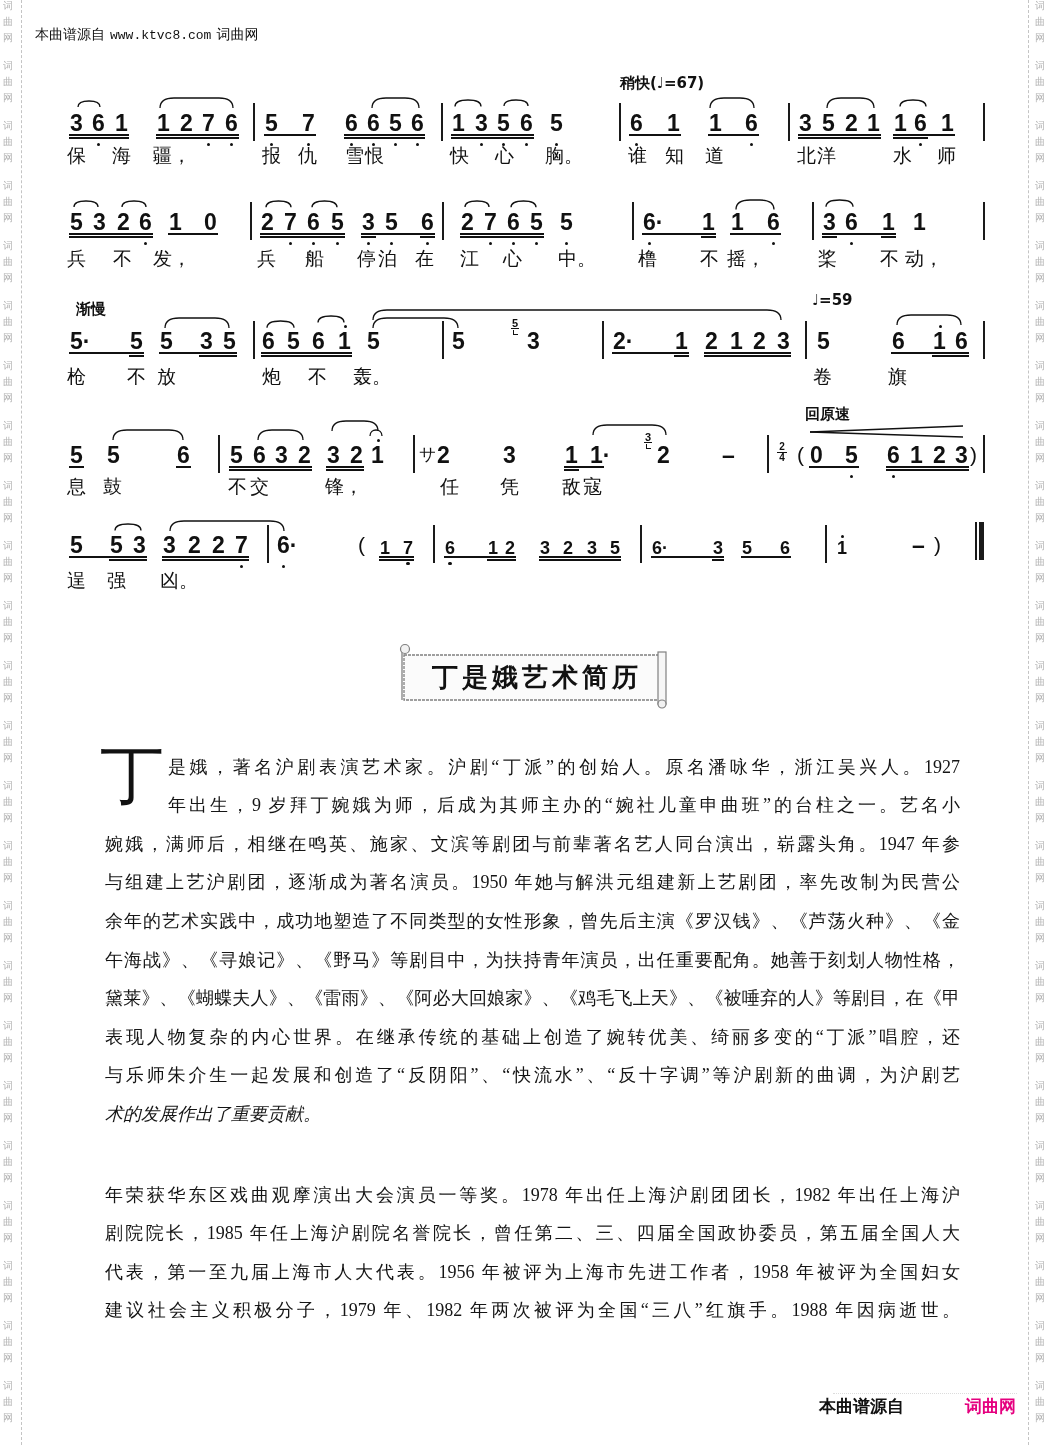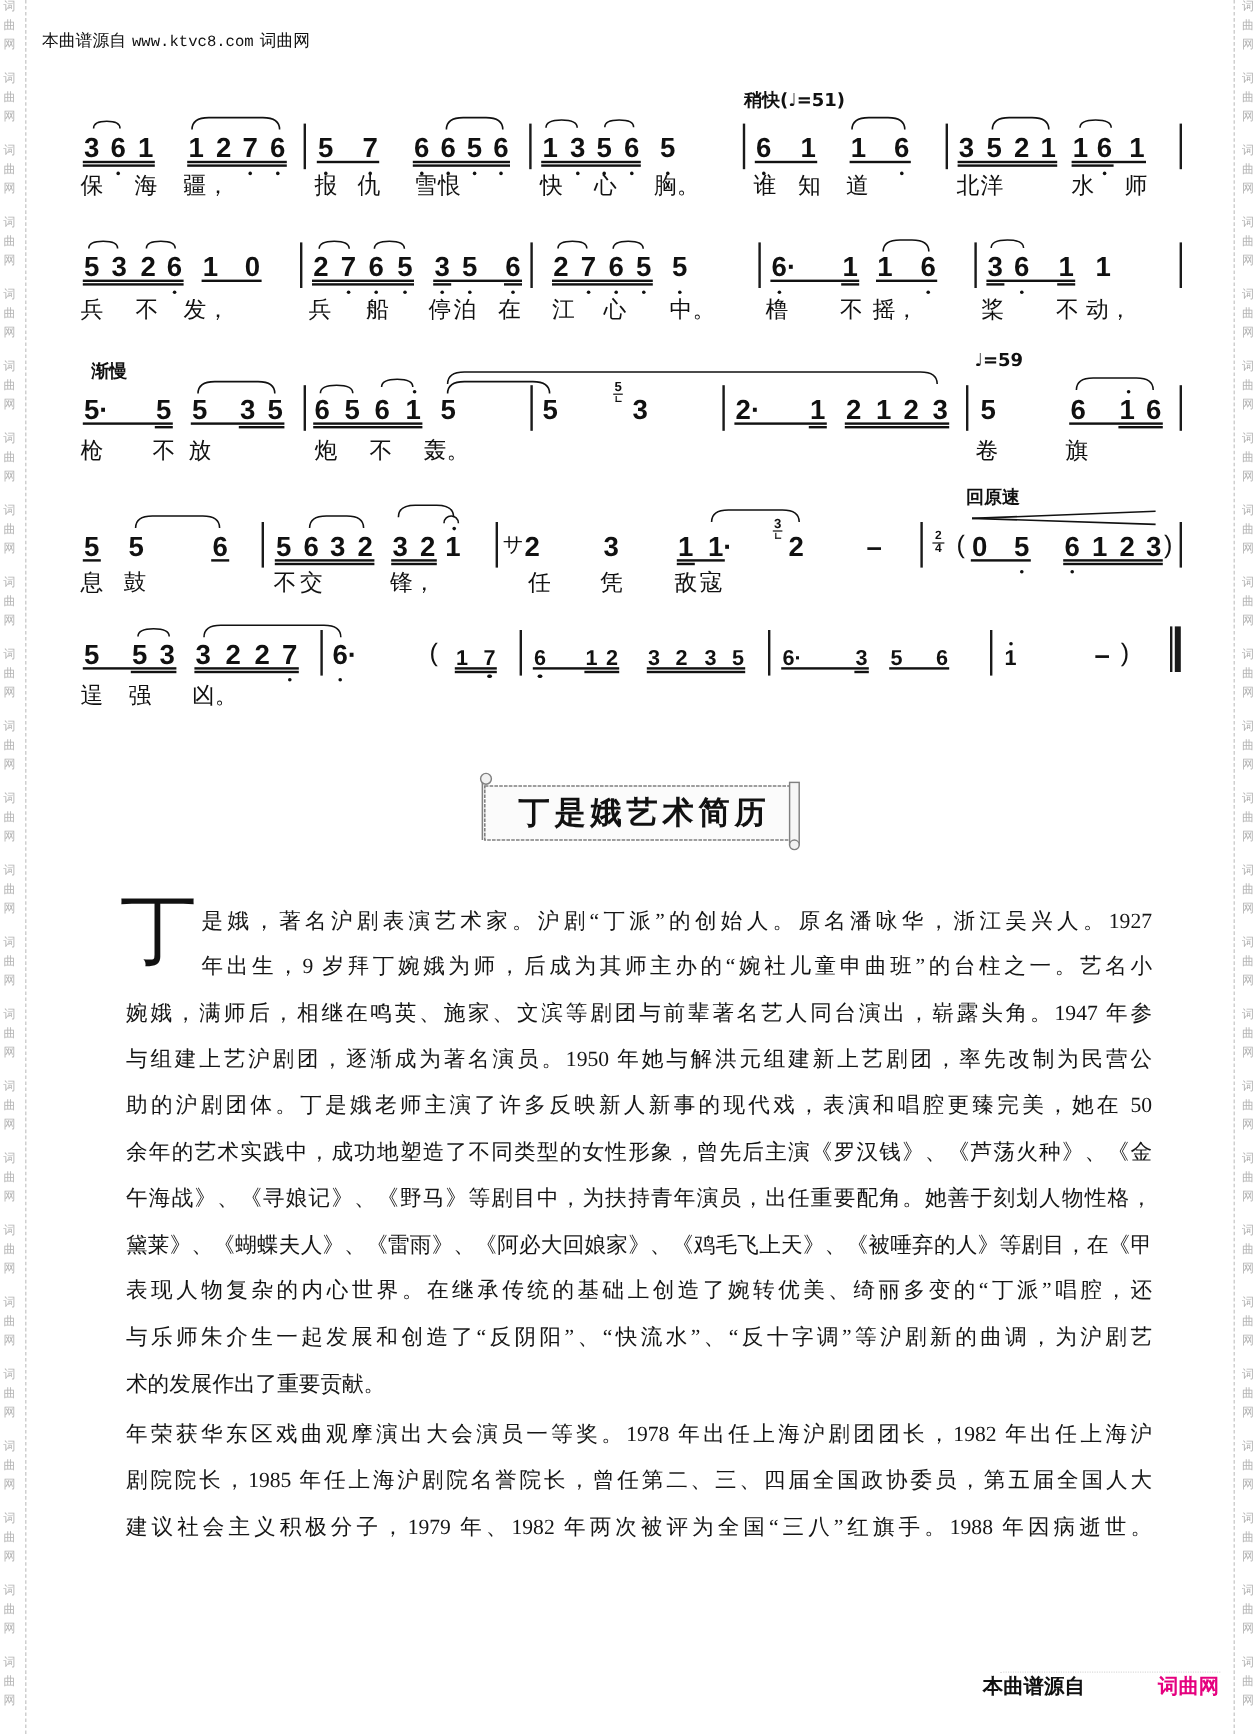--- a/index.html
+++ b/index.html
@@ -35,21 +35,21 @@
   
   .drop-cap { position: absolute; left: 100px; top: 744px; font-size: 64px; line-height: 1; font-family: "Liberation Serif", "DejaVu Serif", serif; }
   .para { position: absolute; left: 105px; width: 855px; font-size: 18px; font-family: "Liberation Serif", "DejaVu Serif", serif; color: #151515; }
   .para.p1 { top: 747.7px; }
   .para.p2 { top: 1176px; }
   .ln { display: block; text-align: justify; text-align-last: justify; white-space: normal; overflow: visible; }
   .p1 .ln { height: 38.6px; line-height: 38.6px; }
   .p2 .ln { height: 38.3px; line-height: 38.3px; }
   .ln.indent-drop { margin-left: 63px; }
   .ln.indent-para { padding-left: 43px; }
-  .ln.last { text-align-last: left; }
+  .ln.last { text-align-last: left; font-style: italic; }
   
   .footer-src { position: absolute; left: 819px; top: 1398px; font-family: "DejaVu Sans", "Liberation Sans", sans-serif; font-weight: bold; font-size: 17px; line-height: 1; color: #111; }
   .footer-site { position: absolute; left: 965px; top: 1398px; font-family: "DejaVu Sans", "Liberation Sans", sans-serif; font-weight: bold; font-size: 17px; line-height: 1; }
   .footer-rule { position: absolute; left: 833px; top: 1393px; width: 184px; height: 0; border-top: 1px dotted #dcdcdc; }
 </style>
 </head>
 <body>
 
 <div class="page-header">
   <span>本曲谱源自</span><span class="url">www.ktvc8.com</span><span>词曲网</span>
@@ -394,21 +394,21 @@
     <span class="nt" style="left: 845px; top: 112px;">2</span>
     <span class="nt" style="left: 867px; top: 112px;">1</span>
     <span class="ul" style="left: 798px; top: 134px; width: 83px;"></span>
     <span class="ul" style="left: 798px; top: 137px; width: 83px;"></span>
     <span class="nt" style="left: 894px; top: 112px;">1</span>
     <span class="nt" style="left: 914px; top: 112px;">6</span>
     <span class="dot" style="left: 918.8px; top: 143px;"></span>
     <span class="nt" style="left: 941px; top: 112px;">1</span>
     <span class="ul" style="left: 893px; top: 134px; width: 62px;"></span>
     <span class="ul" style="left: 893px; top: 137px; width: 35px;"></span>
-    <span class="lbl" style="left: 620px; top: 76px;">稍快(♩=51)</span>
+    <span class="lbl" style="left: 620px; top: 76px;">稍快(♩=67)</span>
     <span class="ly" style="left: 67px; top: 146px;">保</span>
     <span class="ly" style="left: 112px; top: 146px;">海</span>
     <span class="ly" style="left: 153px; top: 146px;">疆，</span>
     <span class="ly" style="left: 262px; top: 146px;">报</span>
     <span class="ly" style="left: 298px; top: 146px;">仇</span>
     <span class="ly" style="left: 345px; top: 146px;">雪</span>
     <span class="ly" style="left: 365px; top: 146px;">恨</span>
     <span class="ly" style="left: 450px; top: 146px;">快</span>
     <span class="ly" style="left: 495px; top: 146px;">心</span>
     <span class="ly" style="left: 545px; top: 146px;">胸。</span>
@@ -675,30 +675,30 @@
   <text x="141" y="46" text-anchor="middle" font-size="26" font-weight="bold" letter-spacing="4" style="font-family:'DejaVu Serif','Liberation Serif',serif" fill="#111">丁是娥艺术简历</text>
 </svg>
 
 <div class="drop-cap">丁</div>
 
 <div class="para p1">
   <div class="ln indent-drop">是娥，著名沪剧表演艺术家。沪剧“丁派”的创始人。原名潘咏华，浙江吴兴人。1927</div>
   <div class="ln indent-drop">年出生，9 岁拜丁婉娥为师，后成为其师主办的“婉社儿童申曲班”的台柱之一。艺名小</div>
   <div class="ln">婉娥，满师后，相继在鸣英、施家、文滨等剧团与前辈著名艺人同台演出，崭露头角。1947 年参</div>
   <div class="ln">与组建上艺沪剧团，逐渐成为著名演员。1950 年她与解洪元组建新上艺剧团，率先改制为民营公</div>
-  <div class="ln">助的沪剧团体。丁是娥老师主演了许多反映新人新事的现代戏，表演和唱腔更臻完美，她在 50</div>
   <div class="ln">余年的艺术实践中，成功地塑造了不同类型的女性形象，曾先后主演《罗汉钱》、《芦荡火种》、《金</div>
   <div class="ln">午海战》、《寻娘记》、《野马》等剧目中，为扶持青年演员，出任重要配角。她善于刻划人物性格，</div>
   <div class="ln">黛莱》、《蝴蝶夫人》、《雷雨》、《阿必大回娘家》、《鸡毛飞上天》、《被唾弃的人》等剧目，在《甲</div>
   <div class="ln">表现人物复杂的内心世界。在继承传统的基础上创造了婉转优美、绮丽多变的“丁派”唱腔，还</div>
   <div class="ln">与乐师朱介生一起发展和创造了“反阴阳”、“快流水”、“反十字调”等沪剧新的曲调，为沪剧艺</div>
   <div class="ln last">术的发展作出了重要贡献。</div>
 </div>
 
 <div class="para p2">
   <div class="ln">年荣获华东区戏曲观摩演出大会演员一等奖。1978 年出任上海沪剧团团长，1982 年出任上海沪</div>
   <div class="ln">剧院院长，1985 年任上海沪剧院名誉院长，曾任第二、三、四届全国政协委员，第五届全国人大</div>
+  <div class="ln">代表，第一至九届上海市人大代表。1956 年被评为上海市先进工作者，1958 年被评为全国妇女</div>
   <div class="ln">建议社会主义积极分子，1979 年、1982 年两次被评为全国“三八”红旗手。1988 年因病逝世。</div>
 </div>
 
 <div class="footer-rule"></div>
 <div class="footer-src">本曲谱源自</div>
 <div class="footer-site" id="footer-site" style="color: rgb(229, 0, 127);">词曲网</div>
 
 </body></html>

